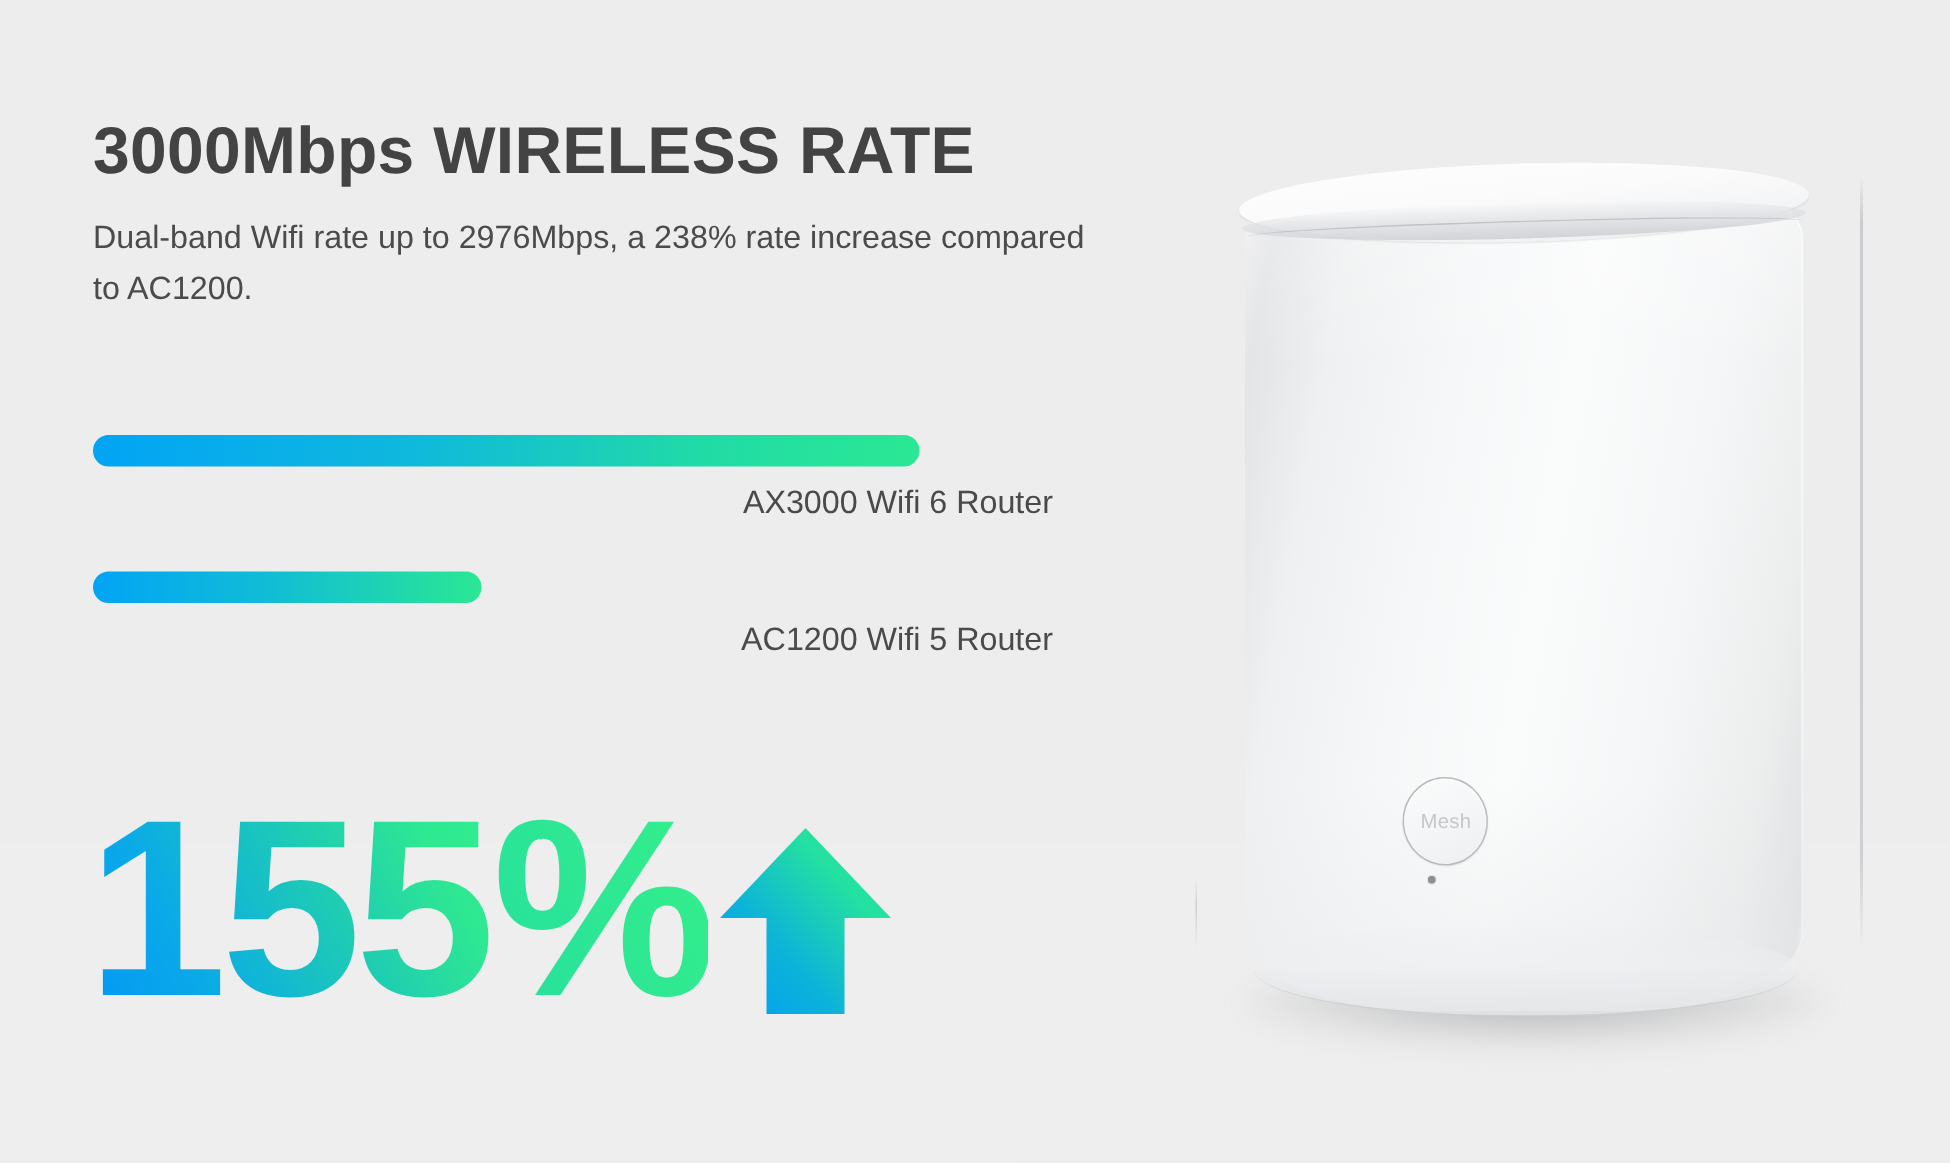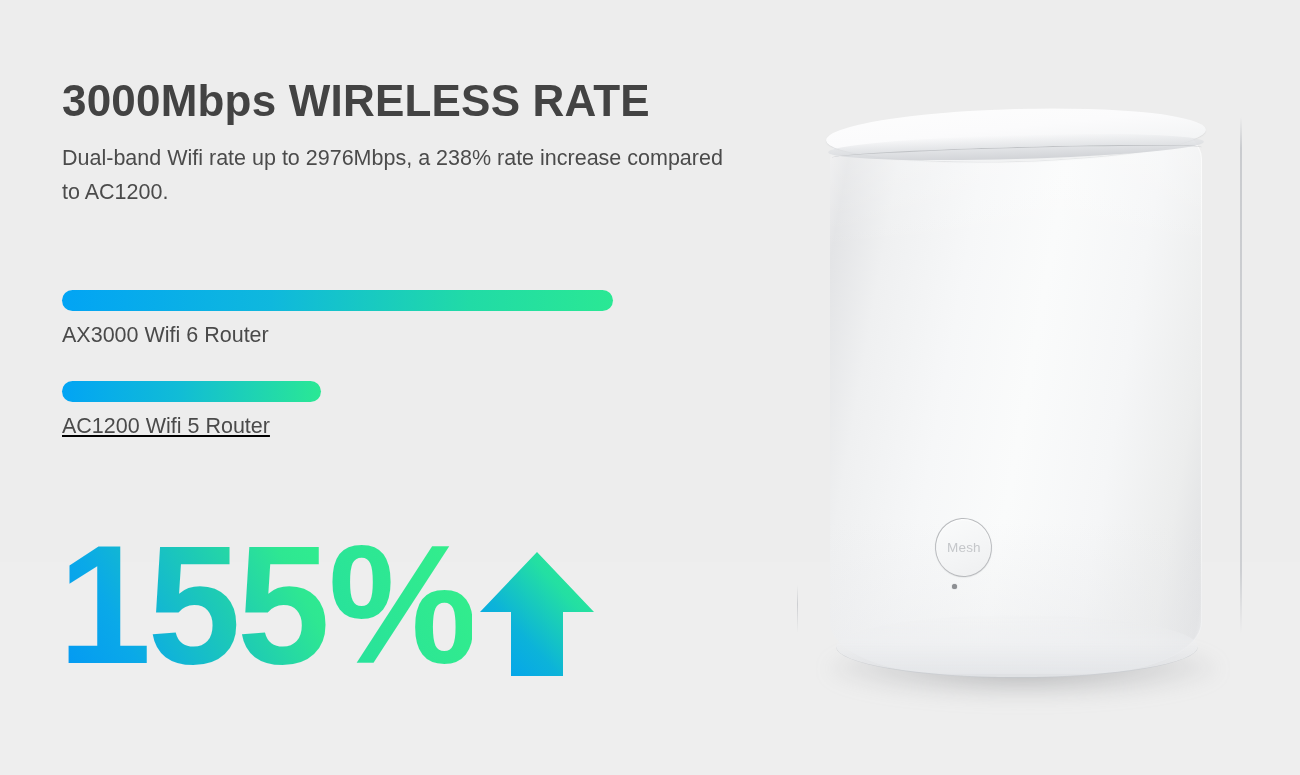--- a/index.html
+++ b/index.html
@@ -53,22 +53,23 @@
   
   .bars {
     position: absolute;
     left: 62px;
     top: 290px;
     width: 640px;
   }
 
   .bar-group {
     margin-bottom: 32px;
-  }
-  .bar-group:last-child { margin-bottom: 0; text-decoration: underline; }
+    text-align: right;
+  }
+  .bar-group:last-child { margin-bottom: 0; }
 
   .bar-track {
     height: 21px;
     border-radius: 11px;
     background: transparent;
   }
 
   .bar-fill {
     height: 21px;
     border-radius: 11px;

